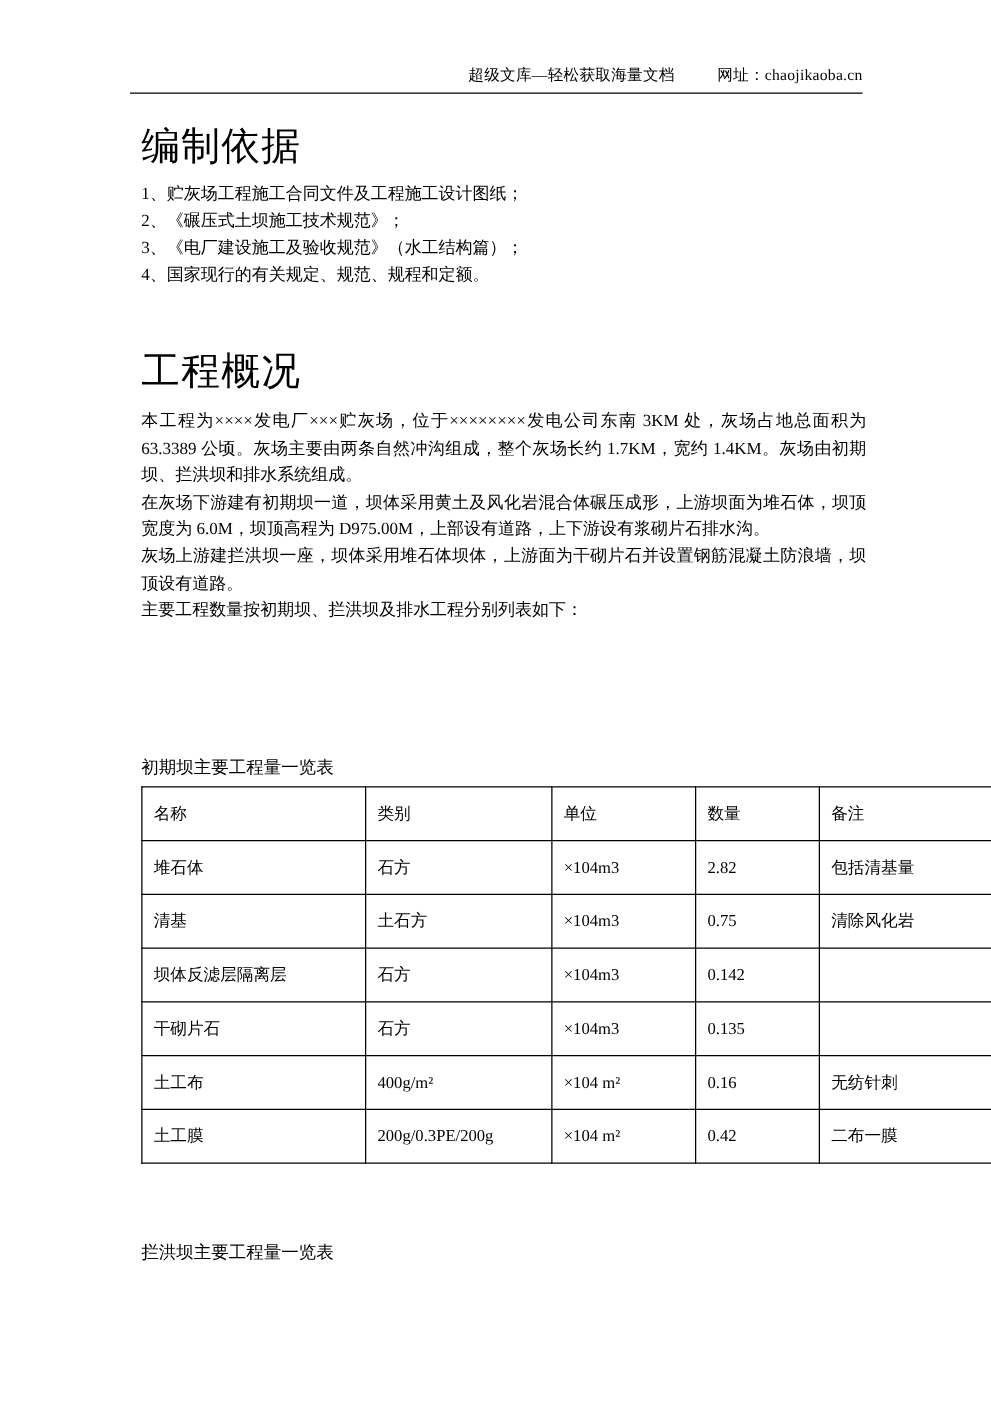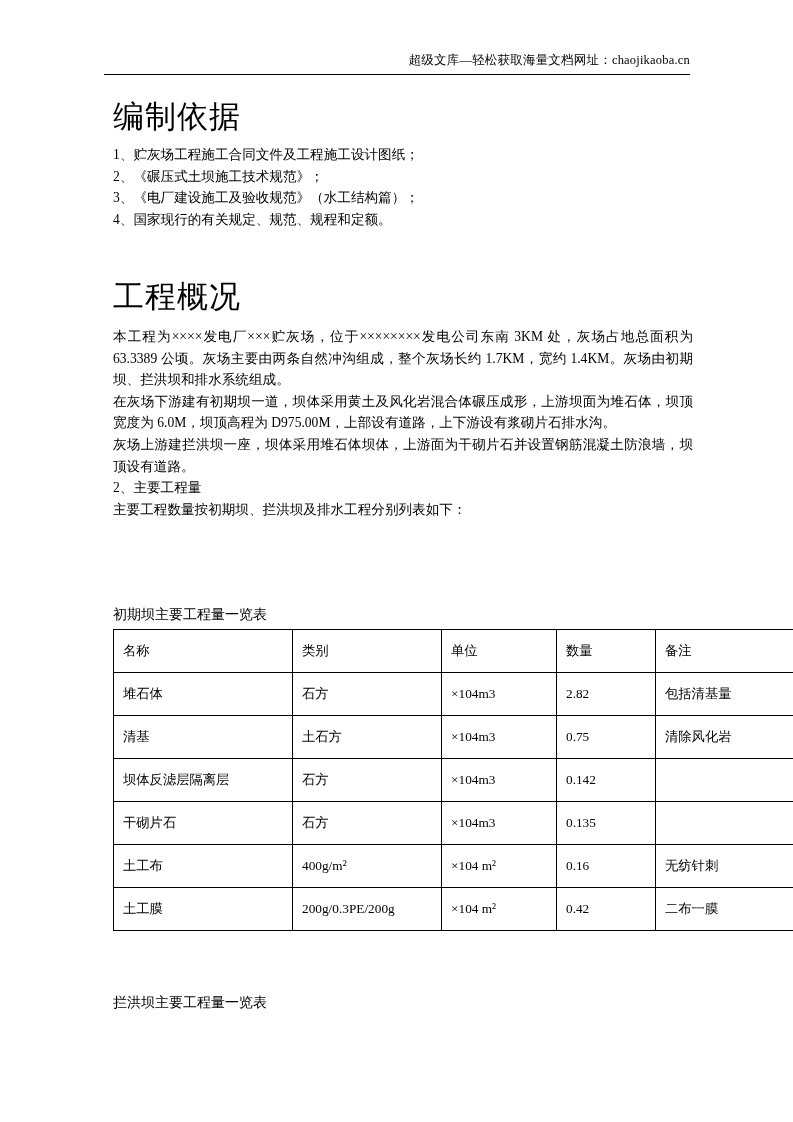--- a/index.html
+++ b/index.html
@@ -35,20 +35,21 @@
     justify-content: flex-end;
     align-items: baseline;
     font-size: 12.5px;
     padding-bottom: 5px;
     letter-spacing: 0.2px;
   }
   .header-left {
     font-family: "Liberation Serif", serif;
   }
   .header-right {
+    margin-left: 34px;
     font-family: "Liberation Serif", serif;
   }
   .header-rule {
     border-bottom: 1.1px solid #000;
     width: 100%;
   }
   
   .h1 {
     position: absolute;
     font-size: 31px;
@@ -132,21 +133,20 @@
     <p>3、《电厂建设施工及验收规范》（水工结构篇）；</p>
     <p>4、国家现行的有关规定、规范、规程和定额。</p>
   </div>
 
   <h1 class="h1" id="title-2">工程概况</h1>
 
   <div class="body-block" id="para-block">
     <p>本工程为××××发电厂×××贮灰场，位于××××××××发电公司东南 3KM 处，灰场占地总面积为 63.3389 公顷。灰场主要由两条自然冲沟组成，整个灰场长约 1.7KM，宽约 1.4KM。灰场由初期坝、拦洪坝和排水系统组成。</p>
     <p>在灰场下游建有初期坝一道，坝体采用黄土及风化岩混合体碾压成形，上游坝面为堆石体，坝顶宽度为 6.0M，坝顶高程为 D975.00M，上部设有道路，上下游设有浆砌片石排水沟。</p>
     <p>灰场上游建拦洪坝一座，坝体采用堆石体坝体，上游面为干砌片石并设置钢筋混凝土防浪墙，坝顶设有道路。</p>
-    <p>2、主要工程量</p>
     <p>主要工程数量按初期坝、拦洪坝及排水工程分别列表如下：</p>
   </div>
 
   <div class="caption" id="caption-top">初期坝主要工程量一览表</div>
 
   <div class="tbl-wrap">
     <table class="doc-table">
       <tbody>
         <tr>
           <td class="c0">名称</td>

